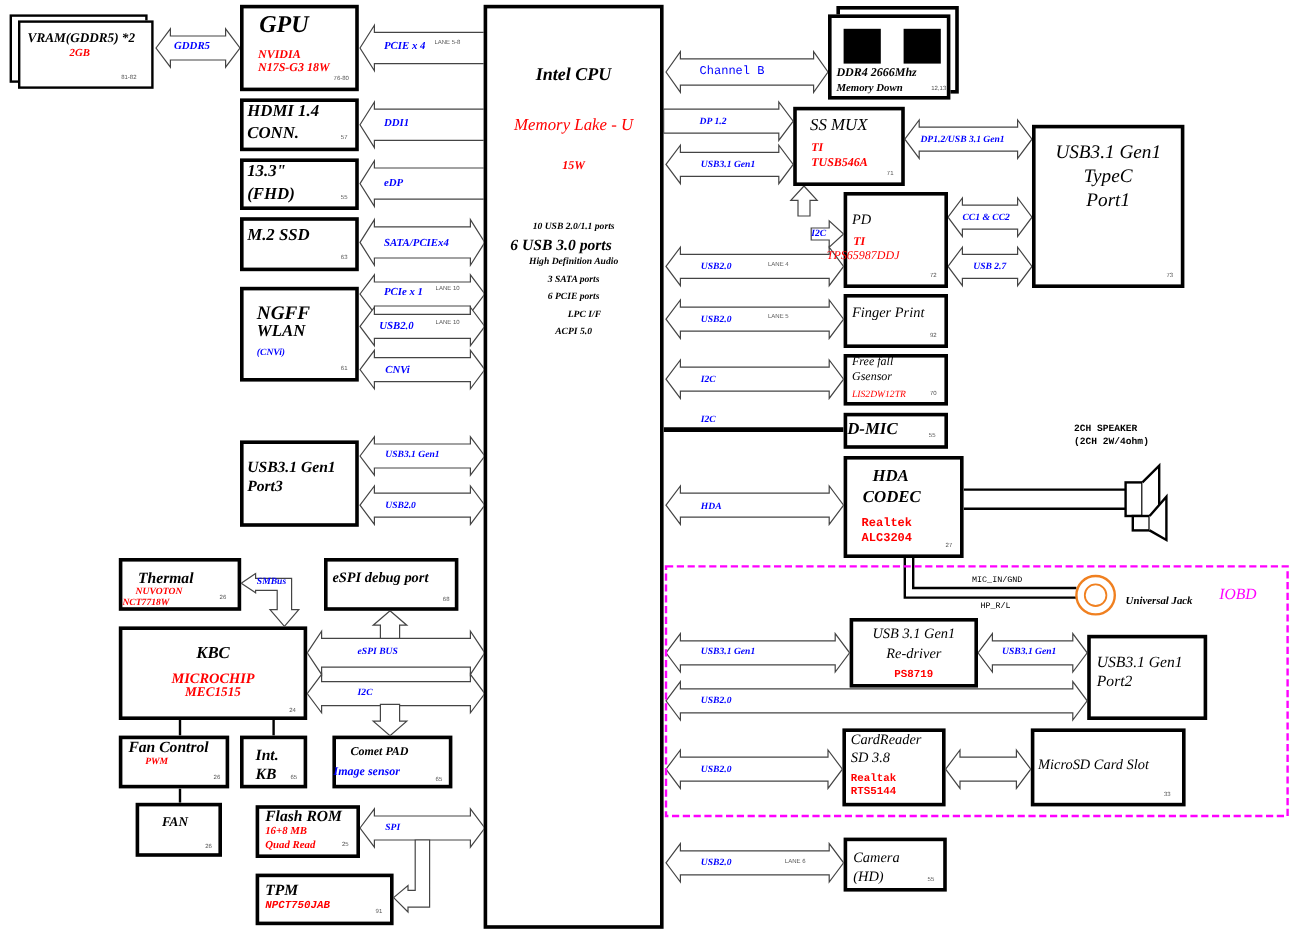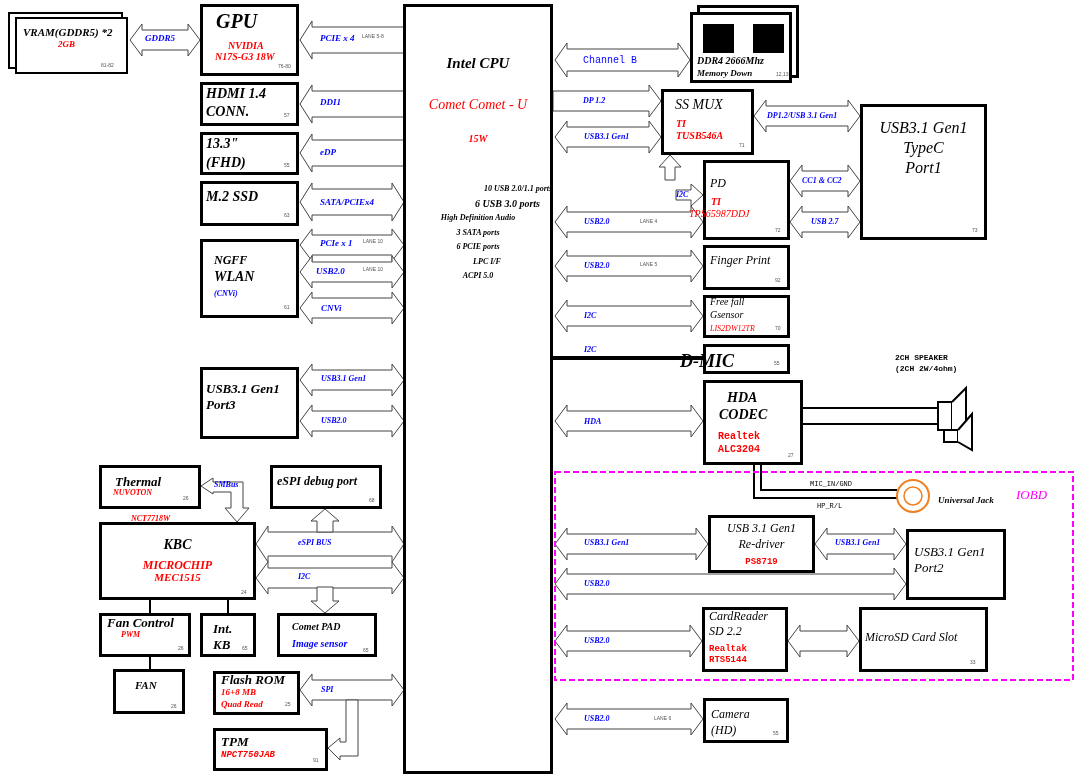--- a/index.html
+++ b/index.html
@@ -74,72 +74,72 @@
       <path d="M958,430 L972,414 L972,450 L958,442" fill="#fff" stroke="#000" stroke-width="2"></path>
     </g>
     <g>
       <circle cx="913" cy="496" r="16" fill="#fff" stroke="#f08020" stroke-width="2"></circle>
       <circle cx="913" cy="496" r="9" fill="#fff" stroke="#f08020" stroke-width="1.5"></circle>
     </g>
   </svg>
 
 <div class="box" style="left:403px;top:4px;width:150px;height:770px;"></div>
 <div class="t c" style="left:403px;top:55px;width:150px;font-size:15px;">Intel CPU</div>
-<div class="t c red" style="left:403px;top:97px;width:150px;font-size:14px;font-weight:normal;">Comet Comet - U</div>
+<div class="t c red" style="left:403px;top:97px;width:150px;font-size:14px;font-weight:normal;">Memory Lake - U</div>
 <div class="t c red" style="left:403px;top:133px;width:150px;font-size:10px;">15W</div>
 <div id="cpu-feat" style="position:absolute;left:403px;top:182px;width:150px;">
-    <div class="t c" style="position: relative; width: 150px; font-size: 8px; line-height: 14.5px; margin-left: 40px;">10 USB 2.0/1.1 ports</div>
-    <div class="t c" style="position: relative; width: 129px; font-size: 10px; line-height: 14.5px; padding-left: 40px;">6 USB 3.0 ports</div>
+    <div class="t c" style="position: relative; width: 150px; font-size: 8px; line-height: 14.5px;">10 USB 2.0/1.1 ports</div>
+    <div class="t c" style="position: relative; width: 129px; font-size: 13px; line-height: 14.5px;">6 USB 3.0 ports</div>
     <div class="t c" style="position: relative; width: 150px; font-size: 8px; line-height: 14.5px;">High Definition Audio</div>
     <div class="t c" style="position: relative; width: 150px; font-size: 8px; line-height: 14.5px;">3 SATA ports</div>
     <div class="t c" style="position: relative; width: 150px; font-size: 8px; line-height: 14.5px;">6 PCIE ports</div>
     <div class="t c" style="position: relative; width: 168px; font-size: 8px; line-height: 14.5px;">LPC I/F</div>
     <div class="t c" style="position: relative; width: 150px; font-size: 8px; line-height: 14.5px;">ACPI 5.0</div>
   </div>
 
 <div class="box" style="left:8px;top:12px;width:115px;height:57px;border-width:2px;"></div>
 <div class="box" style="left:15px;top:17px;width:113px;height:57px;border-width:2px;"></div>
 <div class="t" style="left:23px;top:26px;font-size:11px;">VRAM(GDDR5) *2</div>
 <div class="t red" style="left:58px;top:39px;font-size:9px;">2GB</div>
 <div class="pg" style="left:101px;top:62px;">81-82</div>
 
 <div class="box" style="left:200px;top:4px;width:99px;height:72px;"></div>
 <div class="t" style="left:216px;top:10px;font-size:20px;">GPU</div>
-<div class="t red" style="left:228px;top:40px;font-size:10px;">NVIDIA</div>
+<div class="t red" style="left:215px;top:40px;font-size:10px;">NVIDIA</div>
 <div class="t red" style="left:215px;top:51px;font-size:10px;">N17S-G3  18W</div>
 <div class="pg" style="left:278px;top:63px;">76-80</div>
 
 <div class="box" style="left:200px;top:82px;width:99px;height:44px;"></div>
 <div class="t" style="left:206px;top:86px;font-size:14px;">HDMI  1.4</div>
 <div class="t" style="left:206px;top:104px;font-size:14px;">CONN.</div>
 <div class="pg" style="left:284px;top:112px;">57</div>
 
 <div class="box" style="left:200px;top:132px;width:99px;height:43px;"></div>
 <div class="t" style="left:206px;top:136px;font-size:14px;">13.3"</div>
 <div class="t" style="left:206px;top:155px;font-size:14px;">(FHD)</div>
 <div class="pg" style="left:284px;top:162px;">55</div>
 
 <div class="box" style="left:200px;top:181px;width:99px;height:45px;"></div>
 <div class="t" style="left:206px;top:189px;font-size:14px;">M.2 SSD</div>
 <div class="pg" style="left:284px;top:212px;">63</div>
 
 <div class="box" style="left:200px;top:239px;width:99px;height:79px;"></div>
-<div class="t" style="left:214px;top:253px;font-size:12px;">NGFF</div>
+<div class="t" style="left:214px;top:253px;font-size:16px;">NGFF</div>
 <div class="t" style="left:214px;top:269px;font-size:14px;">WLAN</div>
 <div class="t blue" style="left:214px;top:289px;font-size:8px;">(CNVi)</div>
 <div class="pg" style="left:284px;top:304px;">61</div>
 
 <div class="box" style="left:200px;top:367px;width:99px;height:72px;"></div>
 <div class="t" style="left:206px;top:381px;font-size:13px;">USB3.1 Gen1</div>
 <div class="t" style="left:206px;top:397px;font-size:13px;">Port3</div>
 
 <div class="box" style="left:99px;top:465px;width:102px;height:44px;"></div>
 <div class="t" style="left:115px;top:474px;font-size:13px;">Thermal</div>
 <div class="t red" style="left:113px;top:488px;font-size:8px;">NUVOTON</div>
-<div class="t red" style="left:131px;top:497px;font-size:8px;margin-top:17px;">NCT7718W</div>
+<div class="t red" style="left:102px;top:497px;font-size:8px;">NCT7718W</div>
 <div class="pg" style="left:183px;top:495px;">26</div>
 
 <div class="box" style="left:270px;top:465px;width:112px;height:44px;"></div>
 <div class="t" style="left:277px;top:474px;font-size:12px;">eSPI debug  port</div>
 <div class="pg" style="left:369px;top:497px;">68</div>
 
 <div class="box" style="left:99px;top:522px;width:157px;height:78px;"></div>
 <div class="t c" style="left:99px;top:537px;width:157px;font-size:14px;">KBC</div>
 <div class="t c red" style="left:99px;top:558px;width:157px;font-size:12px;">MICROCHIP</div>
 <div class="t c red" style="left:99px;top:571px;width:157px;font-size:11px;">MEC1515</div>
@@ -150,21 +150,21 @@
 <div class="t red" style="left:121px;top:630px;font-size:8px;">PWM</div>
 <div class="pg" style="left:178px;top:645px;">26</div>
 
 <div class="box" style="left:200px;top:613px;width:56px;height:44px;"></div>
 <div class="t" style="left:213px;top:621px;font-size:13px;">Int.</div>
 <div class="t" style="left:213px;top:637px;font-size:13px;">KB</div>
 <div class="pg" style="left:242px;top:645px;">65</div>
 
 <div class="box" style="left:277px;top:613px;width:100px;height:44px;"></div>
 <div class="t" style="left:292px;top:621px;font-size:10px;">Comet PAD</div>
-<div class="t blue" style="left:292px;top:638px;font-size:10px;">Image sensor</div>
+<div class="t blue" style="left:278px;top:638px;font-size:10px;">Image sensor</div>
 <div class="pg" style="left:363px;top:647px;">65</div>
 
 <div class="box" style="left:113px;top:669px;width:72px;height:45px;"></div>
 <div class="t" style="left:135px;top:679px;font-size:11px;">FAN</div>
 <div class="pg" style="left:171px;top:703px;">26</div>
 
 <div class="box" style="left:213px;top:671px;width:87px;height:44px;"></div>
 <div class="t" style="left:221px;top:672px;font-size:13px;">Flash ROM</div>
 <div class="t red" style="left:221px;top:687px;font-size:9px;">16+8 MB</div>
 <div class="t red" style="left:221px;top:699px;font-size:9px;">Quad Read</div>
@@ -205,21 +205,21 @@
 <div class="t" style="left:710px;top:253px;font-size:12px;font-weight:normal;">Finger Print</div>
 <div class="pg" style="left:775px;top:277px;">92</div>
 
 <div class="box" style="left:703px;top:295px;width:87px;height:43px;"></div>
 <div class="t" style="left:710px;top:296px;font-size:10px;font-weight:normal;">Free fall</div>
 <div class="t" style="left:710px;top:309px;font-size:10px;font-weight:normal;">Gsensor</div>
 <div class="t red" style="left:710px;top:324px;font-size:8px;font-weight:normal;">LIS2DW12TR</div>
 <div class="pg" style="left:775px;top:325px;">70</div>
 
 <div class="box" style="left:703px;top:344px;width:87px;height:30px;"></div>
-<div class="t" style="left:680px;top:351px;font-size:18px;">D-MIC</div>
+<div class="t" style="left:706px;top:351px;font-size:14px;">D-MIC</div>
 <div class="pg" style="left:774px;top:360px;">55</div>
 
 <div class="box" style="left:703px;top:380px;width:100px;height:85px;"></div>
 <div class="t" style="left:727px;top:390px;font-size:14px;">HDA</div>
 <div class="t" style="left:719px;top:407px;font-size:14px;">CODEC</div>
 <div class="t red mono" style="left:718px;top:431px;font-size:10px;font-style:normal;">Realtek</div>
 <div class="t red mono" style="left:718px;top:444px;font-size:10px;font-style:normal;">ALC3204</div>
 <div class="pg" style="left:788px;top:452px;">27</div>
 
 <div class="t mono" style="left:895px;top:353px;font-size:8px;font-style:normal;">2CH SPEAKER</div>
@@ -232,21 +232,21 @@
 <div class="t c" style="left:708px;top:521px;width:107px;font-size:12px;font-weight:normal;">USB 3.1 Gen1</div>
 <div class="t c" style="left:708px;top:537px;width:107px;font-size:12px;font-weight:normal;">Re-driver</div>
 <div class="t c red mono" style="left:708px;top:557px;width:107px;font-size:9px;font-style:normal;">PS8719</div>
 
 <div class="box" style="left:906px;top:529px;width:100px;height:71px;"></div>
 <div class="t" style="left:914px;top:544px;font-size:13px;font-weight:normal;">USB3.1 Gen1</div>
 <div class="t" style="left:914px;top:560px;font-size:13px;font-weight:normal;">Port2</div>
 
 <div class="box" style="left:702px;top:607px;width:86px;height:65px;"></div>
 <div class="t" style="left:709px;top:609px;font-size:12px;font-weight:normal;">CardReader</div>
-<div class="t" style="left:709px;top:624px;font-size:12px;font-weight:normal;">SD 2.2</div>
+<div class="t" style="left:709px;top:624px;font-size:12px;font-weight:normal;">SD 3.8</div>
 <div class="t red mono" style="left:709px;top:644px;font-size:9px;font-style:normal;">Realtak</div>
 <div class="t red mono" style="left:709px;top:655px;font-size:9px;font-style:normal;">RTS5144</div>
 
 <div class="box" style="left:859px;top:607px;width:129px;height:65px;"></div>
 <div class="t" style="left:865px;top:630px;font-size:12px;font-weight:normal;">MicroSD Card Slot</div>
 <div class="pg" style="left:970px;top:659px;">33</div>
 
 <div class="box" style="left:703px;top:698px;width:86px;height:45px;"></div>
 <div class="t" style="left:711px;top:707px;font-size:12px;font-weight:normal;">Camera</div>
 <div class="t" style="left:711px;top:723px;font-size:12px;font-weight:normal;">(HD)</div>

